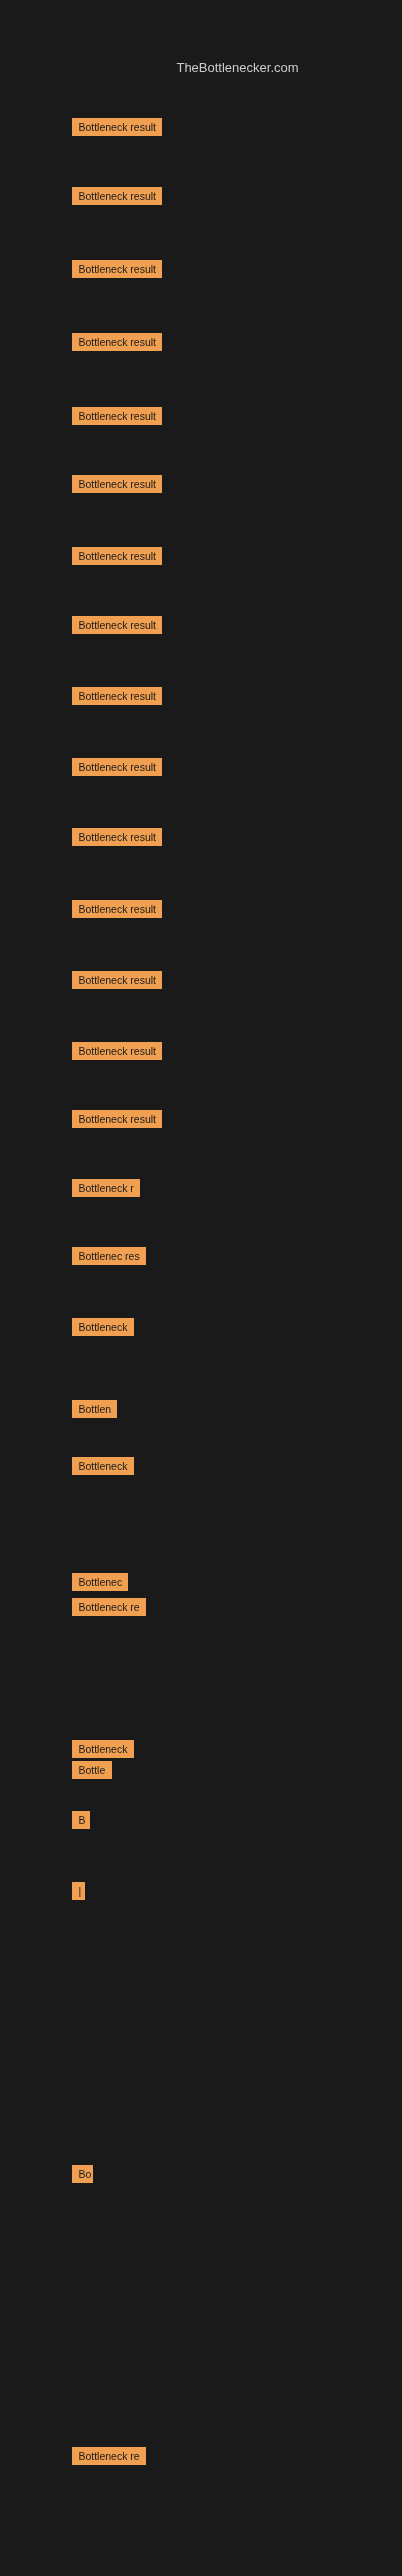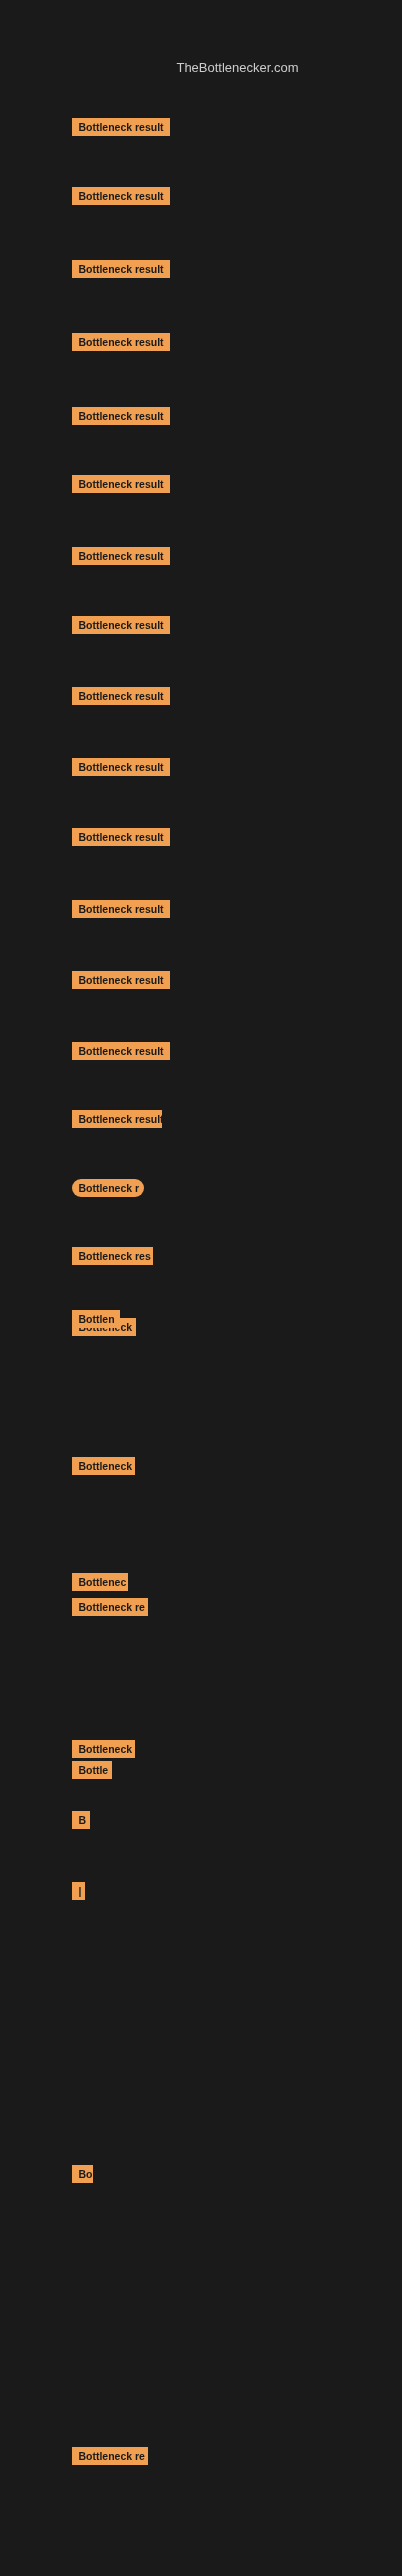--- a/index.html
+++ b/index.html
@@ -28,21 +28,21 @@
       position: absolute;
       left: 0;
       display: flex;
       align-items: center;
     }
 
     .bottleneck-badge {
       background-color: #f0a050;
       color: #1a1a1a;
       font-size: 10.5px;
-      font-weight: bold;
+      font-weight: normal;
       padding: 3.2px 6.4px;
       white-space: nowrap;
       overflow: hidden;
       display: inline-block;
     }
   </style>
 </head>
 <body>
 
 <div class="site-title">TheBottlenecker.com</div>
@@ -87,29 +87,29 @@
     <div class="bottleneck-item" style="top: 899px;">
       <span class="bottleneck-badge" style="max-width: 101px;">Bottleneck result</span>
     </div>
     <div class="bottleneck-item" style="top: 970px;">
       <span class="bottleneck-badge" style="max-width: 100px;">Bottleneck result</span>
     </div>
     <div class="bottleneck-item" style="top: 1038px;">
       <span class="bottleneck-badge" style="max-width: 90px;">Bottleneck result</span>
     </div>
     <div class="bottleneck-item" style="top: 1107px;">
-      <span class="bottleneck-badge" style="max-width: 72px; border-radius: 9px;">Bottleneck r</span>
+      <span class="bottleneck-badge" style="max-width: 72px;">Bottleneck r</span>
     </div>
     <div class="bottleneck-item" style="top: 1175px;">
-      <span class="bottleneck-badge" style="max-width: 81px;">Bottleneck res</span>
+      <span class="bottleneck-badge" style="max-width: 81px;">Bottlenec res</span>
     </div>
     <div class="bottleneck-item" style="top: 1246px;">
       <span class="bottleneck-badge" style="max-width: 64px;">Bottleneck</span>
     </div>
-    <div class="bottleneck-item" style="top: 1238px;">
+    <div class="bottleneck-item" style="top: 1328px;">
       <span class="bottleneck-badge" style="max-width: 48px;">Bottlen</span>
     </div>
     <div class="bottleneck-item" style="top: 1385px;">
       <span class="bottleneck-badge" style="max-width: 63px;">Bottleneck</span>
     </div>
     <div class="bottleneck-item" style="top: 1501px;">
       <span class="bottleneck-badge" style="max-width: 56px;">Bottlenec</span>
     </div>
     <div class="bottleneck-item" style="top: 1526px;">
       <span class="bottleneck-badge" style="max-width: 76px;">Bottleneck re</span>

